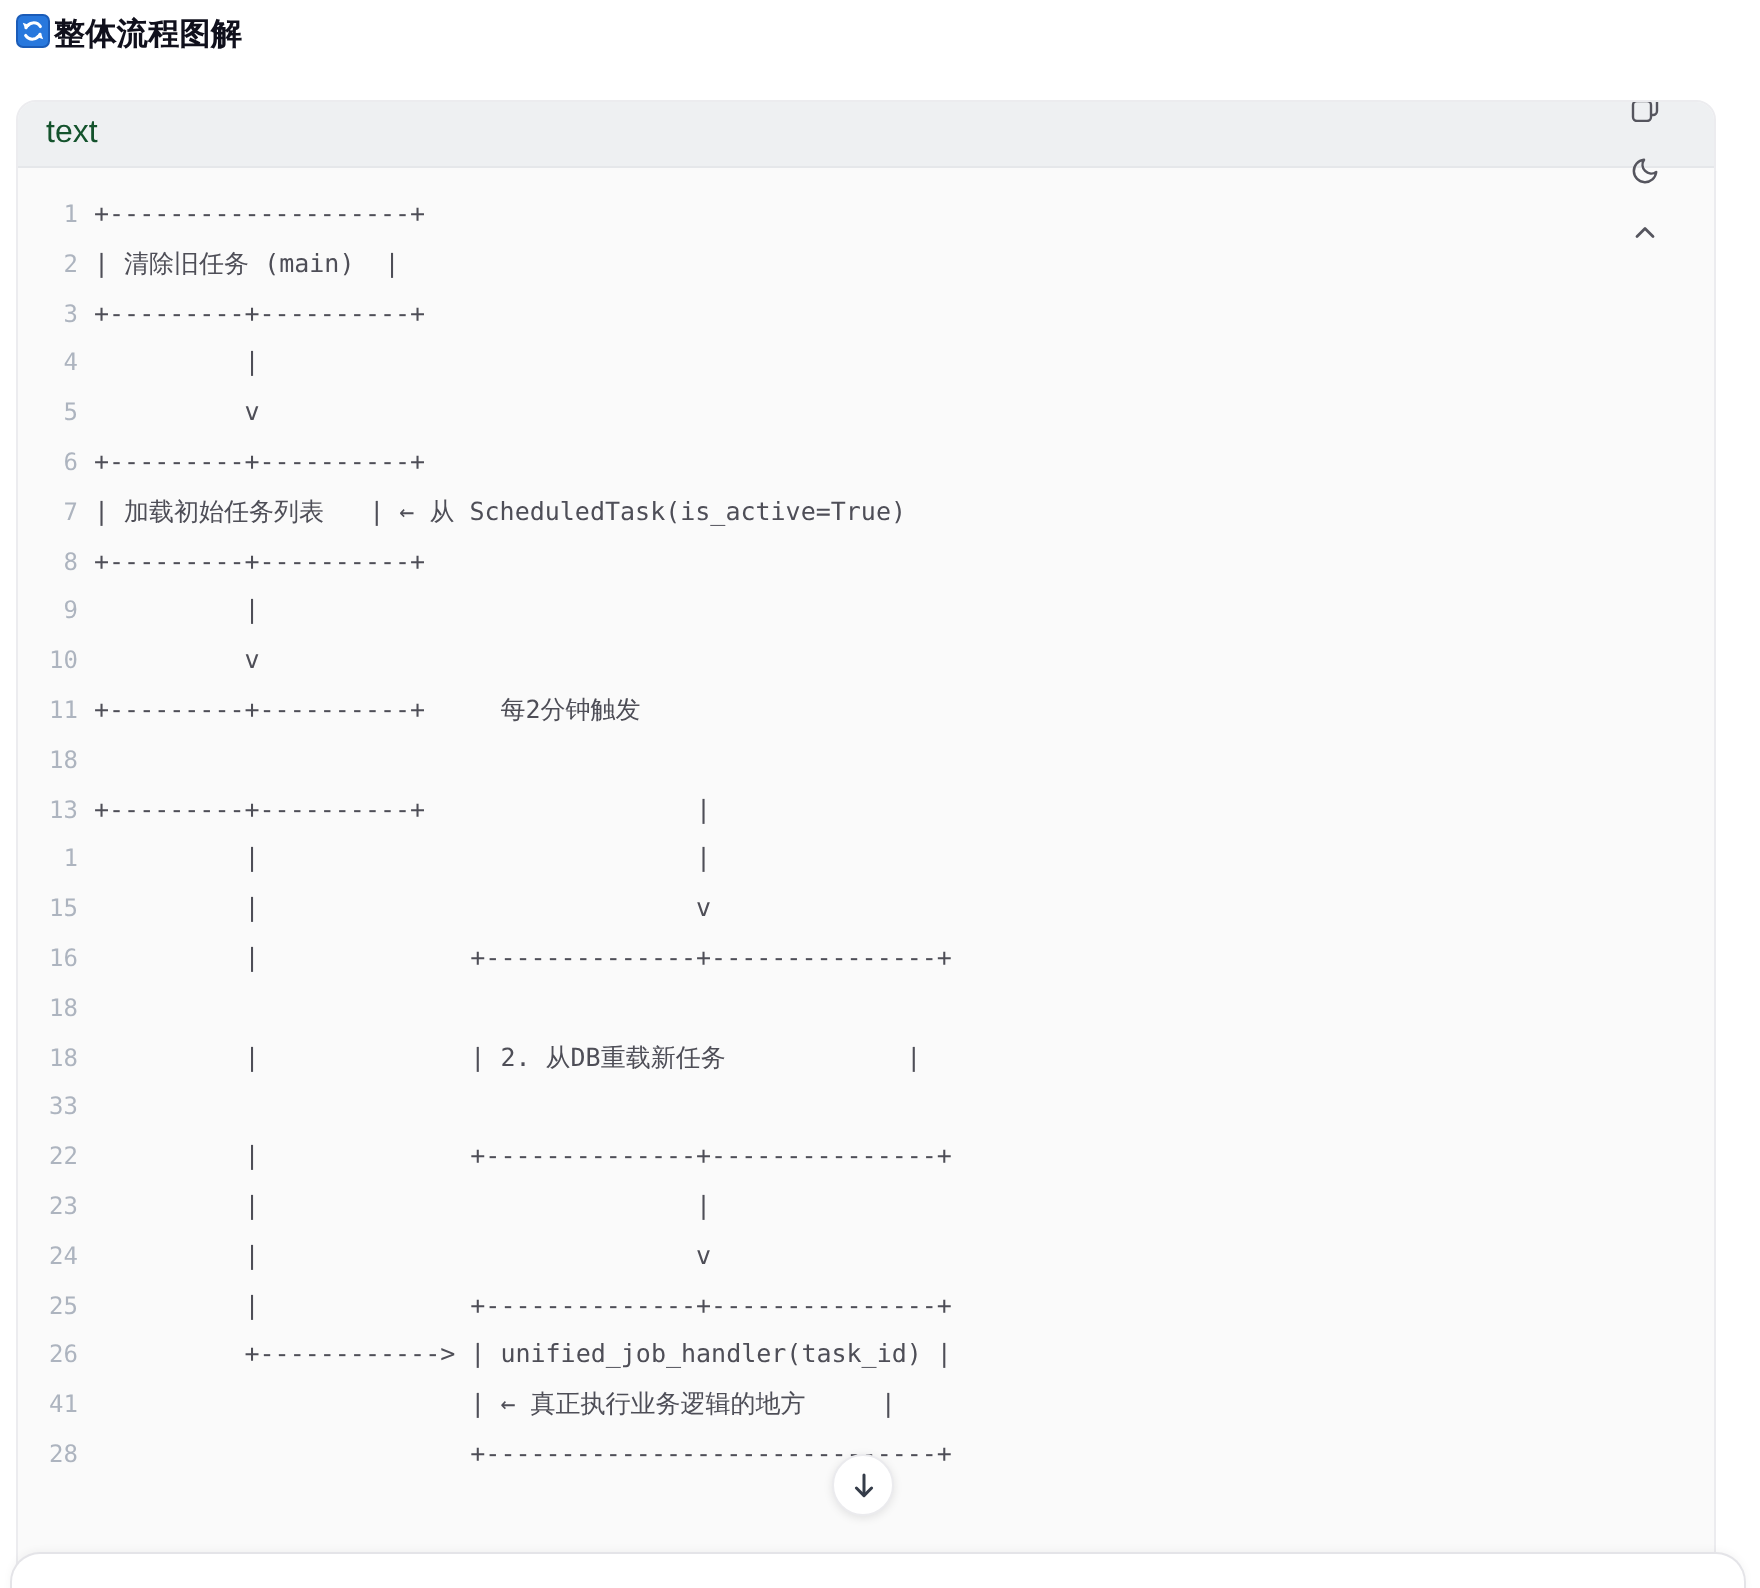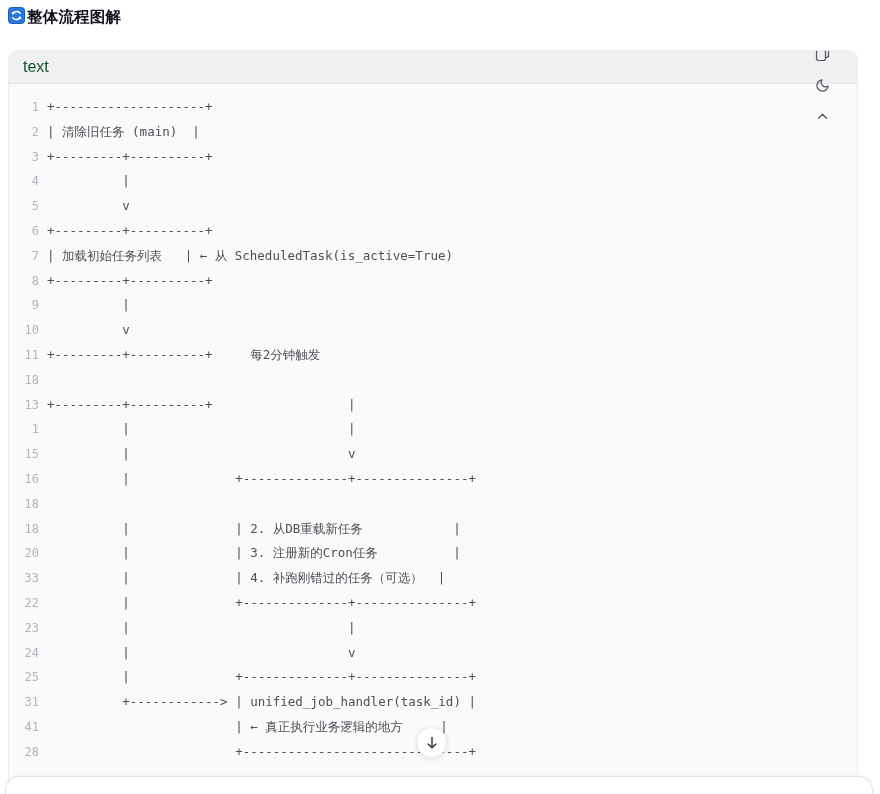--- a/index.html
+++ b/index.html
@@ -118,27 +118,26 @@
       <div class="code-row"><span class="gutter">9</span><span class="code-text">          |</span></div>
       <div class="code-row"><span class="gutter">10</span><span class="code-text">          v</span></div>
       <div class="code-row"><span class="gutter">11</span><span class="code-text">+---------+----------+     每2分钟触发</span></div>
       <div class="code-row"><span class="gutter">18</span></div>
       <div class="code-row"><span class="gutter">13</span><span class="code-text">+---------+----------+                  |</span></div>
       <div class="code-row"><span class="gutter">1</span><span class="code-text">          |                             |</span></div>
       <div class="code-row"><span class="gutter">15</span><span class="code-text">          |                             v</span></div>
       <div class="code-row"><span class="gutter">16</span><span class="code-text">          |              +--------------+---------------+</span></div>
       <div class="code-row"><span class="gutter">18</span></div>
       <div class="code-row"><span class="gutter">18</span><span class="code-text">          |              | 2. 从DB重载新任务            |</span></div>
-      <div class="code-row"><span class="gutter">20</span><span class="code-text">          |              | 3. 注册新的Cron任务          |</span></div>
-      <div class="code-row"><span class="gutter">33</span><span class="code-text">          |              | 4. 补跑刚错过的任务（可选）  |</span></div>
+      <div class="code-row"><span class="gutter">33</span></div>
       <div class="code-row"><span class="gutter">22</span><span class="code-text">          |              +--------------+---------------+</span></div>
       <div class="code-row"><span class="gutter">23</span><span class="code-text">          |                             |</span></div>
       <div class="code-row"><span class="gutter">24</span><span class="code-text">          |                             v</span></div>
       <div class="code-row"><span class="gutter">25</span><span class="code-text">          |              +--------------+---------------+</span></div>
-      <div class="code-row"><span class="gutter">31</span><span class="code-text">          +------------&gt; | unified_job_handler(task_id) |</span></div>
+      <div class="code-row"><span class="gutter">26</span><span class="code-text">          +------------&gt; | unified_job_handler(task_id) |</span></div>
       <div class="code-row"><span class="gutter">41</span><span class="code-text">                         | ← 真正执行业务逻辑的地方     |</span></div>
       <div class="code-row"><span class="gutter">28</span><span class="code-text">                         +------------------------------+</span></div>
     </div>
 </div>
 
 <button class="scroll-down">
   <svg width="16" height="16" viewBox="0 0 16 16">
     <path d="M8 2.5 V12.5" fill="none" stroke="#353c49" stroke-width="1.5" stroke-linecap="round"></path>
     <path d="M4.2 9 L8 12.8 L11.8 9" fill="none" stroke="#353c49" stroke-width="1.5" stroke-linecap="round" stroke-linejoin="round"></path>
   </svg>

